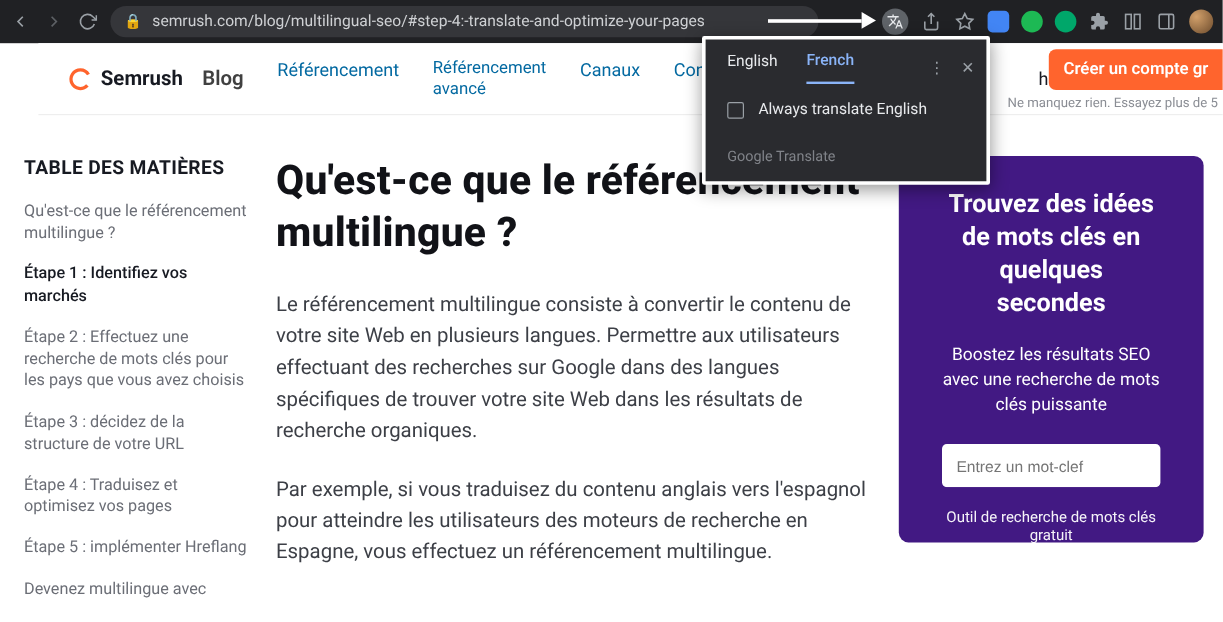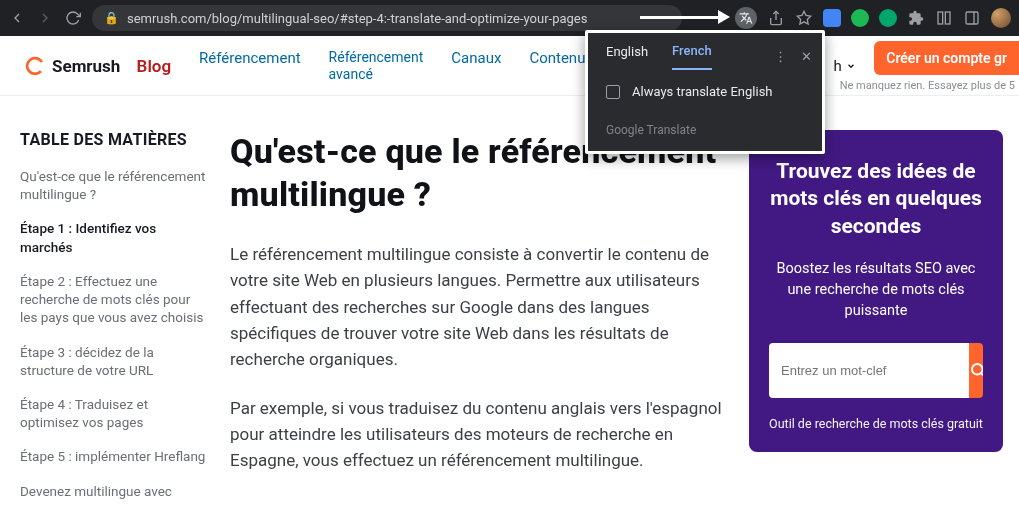--- a/index.html
+++ b/index.html
@@ -13,24 +13,24 @@
   .url { color: #cfd1d4; font-size: 13px; white-space: nowrap; overflow: hidden; }
   .arrow-annotation { position: absolute; left: 640px; top: 12px; width: 90px; height: 10px; }
   .arrow-annotation .shaft { position: absolute; top: 4px; left: 0; width: 78px; height: 3px; background: #fff; }
   .arrow-annotation .head { position: absolute; right: 0; top: -2px; width: 0; height: 0; border-left: 12px solid #fff; border-top: 7px solid transparent; border-bottom: 7px solid transparent; }
   .chrome-right { display: flex; align-items: center; gap: 10px; margin-left: auto; }
   .translate-icon { width: 22px; height: 22px; border-radius: 50%; background: #5f6368; display:flex; align-items:center; justify-content:center; color:#e8eaed; font-size:11px; font-weight:600;}
   .ext-icon { width: 18px; height: 18px; border-radius: 4px; }
   .avatar { width: 20px; height: 20px; border-radius: 50%; background: radial-gradient(circle at 30% 30%, #d2a06a, #6b4a2c); }
 
   
-  .site-header { height: 60px; display: flex; align-items: center; padding: 0 20px 0 24px; gap: 28px; border-bottom: 1px solid #eee; background:#fff; position: relative; }
+  .site-header { height: 60px; display: flex; align-items: center; padding: 0 20px 0 24px; gap: 28px; border-bottom: 1px solid #eee; background:#fff; position: relative; margin-left: 32px; }
   .logo { display: flex; align-items: center; gap: 6px; font-weight: 700; font-size: 17px; color: #171a22; }
   .logo-swirl { width: 22px; height: 22px; }
-  .logo .blog { color:#b91c1c; font-weight:600; }
+  .logo .blog { color:#404040; font-weight:600; }
   .nav { display: flex; gap: 28px; font-size: 15px; color: #0369a1; }
   .nav-item { cursor: pointer; line-height: 1.2; }
   .nav-two { display: flex; flex-direction: column; font-size: 14px; line-height: 1.15; }
   .header-right { position:absolute; right:0; top:0; height:60px; display:flex; flex-direction:column; align-items:flex-end; justify-content:center; }
   .cta { background:#ff642d; color:#fff; border-radius: 6px 0 0 6px; padding: 9px 12px; font-size: 14px; font-weight: 600; }
   .subnote { font-size: 11px; color: #8a8d94; margin-top: 4px; padding-right: 4px;}
 
   
   .translate-popup { position: absolute; top: 30px; left: 585px; width: 240px; background: #2a2b2f; border: 3px solid #fff; border-radius: 2px; box-shadow: 0 4px 14px rgba(0,0,0,.4); z-index: 50; color: #e8eaed; font-size: 13px; }
   .tp-tabs { display:flex; align-items:center; padding: 10px 10px 0 18px; gap: 24px; }
@@ -45,24 +45,24 @@
   .page { display:flex; padding: 34px 16px 0 20px; gap: 24px; }
   .toc { width: 186px; flex:0 0 186px; font-size: 13.5px; color:#6b6e76; }
   .toc-title { font-size: 16px; font-weight:700; color:#171a22; margin-bottom: 18px; letter-spacing:.3px;}
   .toc-item { margin-bottom: 16px; line-height:1.35; cursor:pointer; }
   .toc-item.active { color:#171a22; font-weight:500;}
   .article { flex: 1 1 auto; max-width: 520px; }
   .article h1 { font-size: 34px; font-weight: 800; color:#111217; line-height:1.25; margin-bottom: 26px; letter-spacing:.2px;}
   .article p { font-size: 17px; color:#3c3f46; line-height:1.55; margin-bottom: 22px; }
 
   
-  .promo { width: 254px; flex: 0 0 254px; background:#421983; border-radius: 8px; padding: 28px 20px 22px; color:#fff; text-align:center; height: 322px; }
+  .promo { width: 254px; flex: 0 0 254px; background:#421983; border-radius: 8px; padding: 28px 36px 22px; color:#fff; text-align:center; height: 322px; }
   .promo h2 { font-size: 21px; font-weight:700; line-height:1.3; margin-bottom:18px;}
   .promo p { font-size: 14.5px; line-height:1.45; margin-bottom: 22px;}
-  .promo-search { display:flex; height:55px; border-radius:4px; overflow:hidden; margin-bottom:18px;}
+  .promo-search { display:flex; height:36px; border-radius:4px; overflow:hidden; margin-bottom:18px;}
   .promo-search input { flex:1; border:none; padding:0 12px; font-size:13px; color:#555; outline:none;}
   .promo-search button { width:44px; background:#ff642d; border:none; color:#fff; display:flex; align-items:center; justify-content:center; cursor:pointer;}
   .promo-foot { font-size:12.5px; opacity:.95;}
 
   .search-caret { color:#171a22; font-size:15px; display:flex; align-items:center; gap:4px;}
 </style>
 </head>
 <body>
 
 <div class="chrome-bar">

